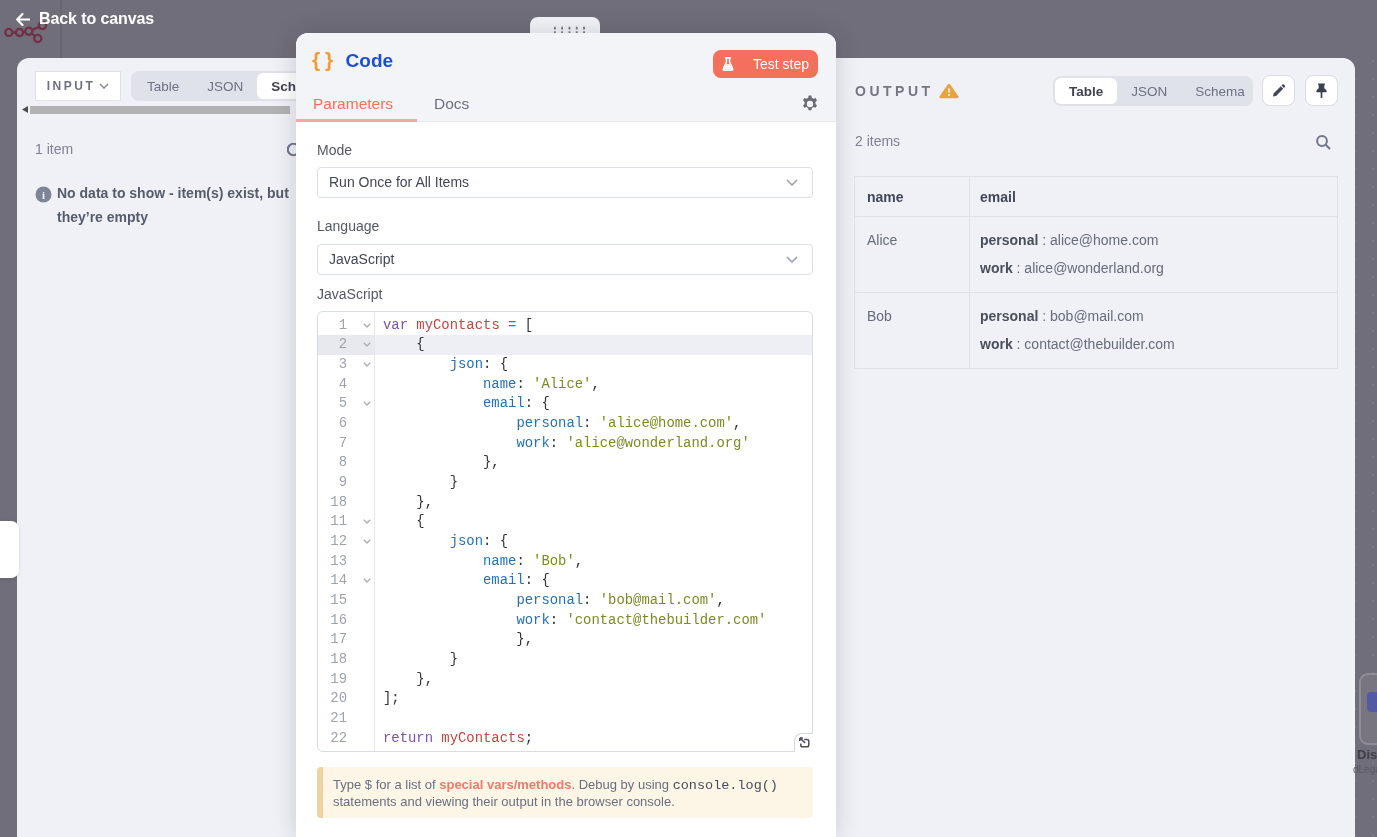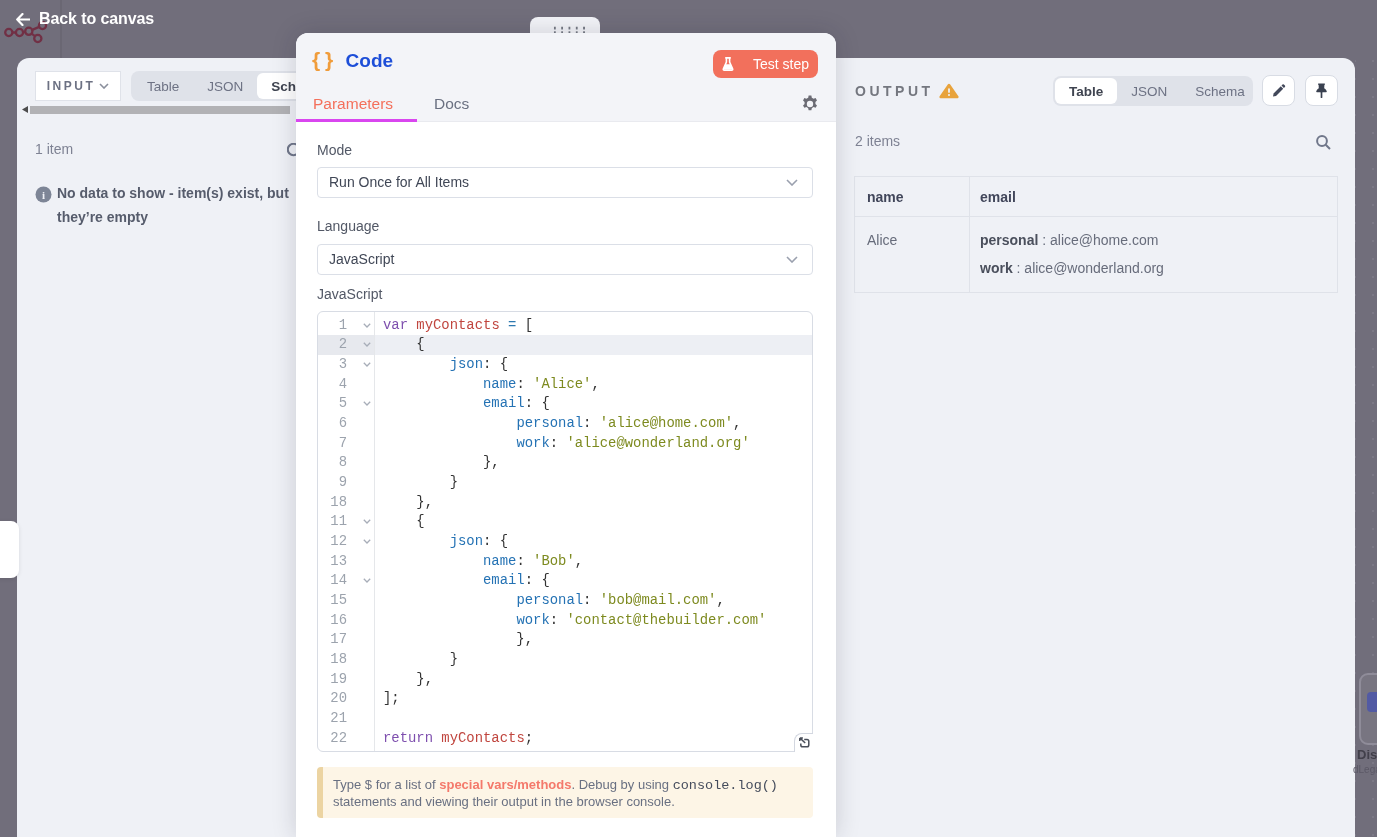--- a/index.html
+++ b/index.html
@@ -166,20 +166,24 @@
     <table id="out">
       <tbody>
           <tr>
             <th class="c1">name</th>
             <th style="padding-left:10px">email</th>
           </tr>
       <tr>
             <td class="c1">Alice</td>
             <td style="padding-left:10px"><b>personal</b> : alice@home.com<br><b>work</b> : alice@wonderland.org</td>
           </tr>
+      <tr>
+            <td class="c1">Bob</td>
+            <td style="padding-left:10px"><b>personal</b> : bob@mail.com<br><b>work</b> : contact@thebuilder.com</td>
+          </tr>
     </tbody>
       </table>
   </div>
 
   <div class="abs" id="handle"></div>
   <div class="abs" id="dots"></div>
   <div class="abs" id="nodecard"></div>
   <div class="abs" id="nodeicon"></div>
   <div class="abs" id="nodetxt1">Disc</div>
   <div class="abs" id="nodetxt2">dLega</div>
@@ -193,21 +197,21 @@
         <span class="name">Code</span>
       </div>
     <div class="abs" id="teststep">
       <svg width="12" height="14" viewBox="0 0 12 14">
           <path d="M3.2 0.9 H8.8 M4.4 0.9 V5.1 L1.4 11.9 Q0.9 13.2 2.3 13.2 H9.7 Q11.1 13.2 10.6 11.9 L7.6 5.1 V0.9" stroke="#fff" stroke-width="1.6" fill="none"></path>
           <path d="M3.5 7.3 H8.5 L10.3 11.5 Q10.8 12.7 9.4 12.7 H2.6 Q1.2 12.7 1.7 11.5 Z" fill="#fff"></path>
         </svg>
       <span>Test step</span>
     </div>
     <div class="abs" id="mtabs">
-      <div class="mt" style="padding-left:17px;width:121px;color:#f4705c;border-bottom:3px solid #d946ef;box-sizing:border-box;">Parameters</div>
+      <div class="mt" style="padding-left:17px;width:121px;color:#f4705c;border-bottom:3px solid #fca5a5;box-sizing:border-box;">Parameters</div>
       <div class="mt" style="padding-left:17px;color:#6a7081;">Docs</div>
     </div>
     <svg class="abs" id="gear" width="18" height="18" viewBox="0 0 17 17">
         <path fill="#6b6b74" d="M8.5 5.5 a3 3 0 1 0 0 6 a3 3 0 0 0 0-6 Z M7.2 0.5 h2.6 l0.4 2 a6 6 0 0 1 1.7 1 l1.9-0.7 l1.3 2.3 l-1.5 1.4 a6 6 0 0 1 0 1.9 l1.5 1.4 l-1.3 2.3 l-1.9-0.7 a6 6 0 0 1-1.7 1 l-0.4 2 h-2.6 l-0.4-2 a6 6 0 0 1-1.7-1 l-1.9 0.7 l-1.3-2.3 l1.5-1.4 a6 6 0 0 1 0-1.9 l-1.5-1.4 l1.3-2.3 l1.9 0.7 a6 6 0 0 1 1.7-1 Z"></path>
       </svg>
 
     <div class="abs mlabel" style="left:21px;top:109px;">Mode</div>
     <div class="mselect" style="left:21px;top:133.5px;">Run Once for All Items
       <svg style="position:absolute;right:14px" width="12" height="7" viewBox="0 0 12 7">
           <path d="M1 1 L6 6 L11 1" stroke="#9aa0ae" stroke-width="1.6" fill="none"></path>

